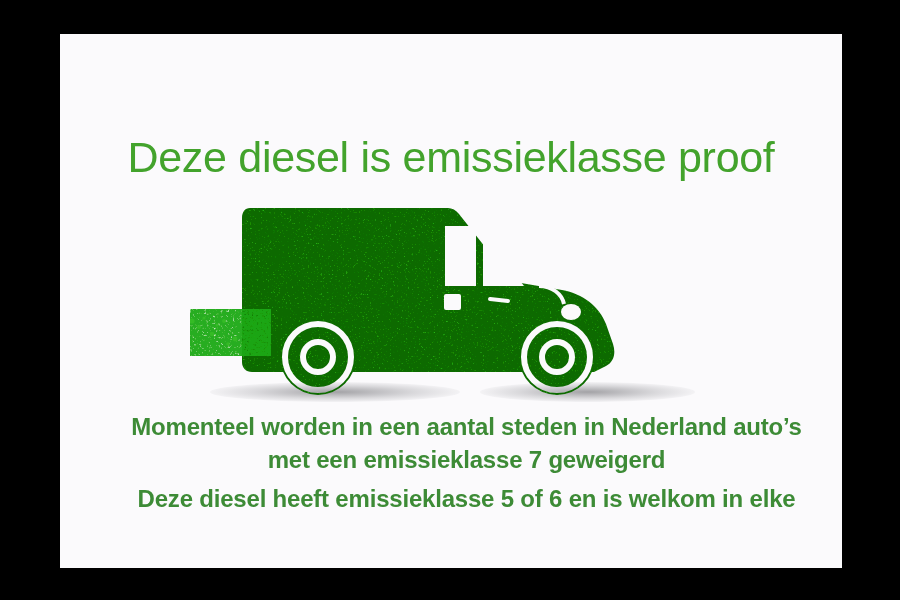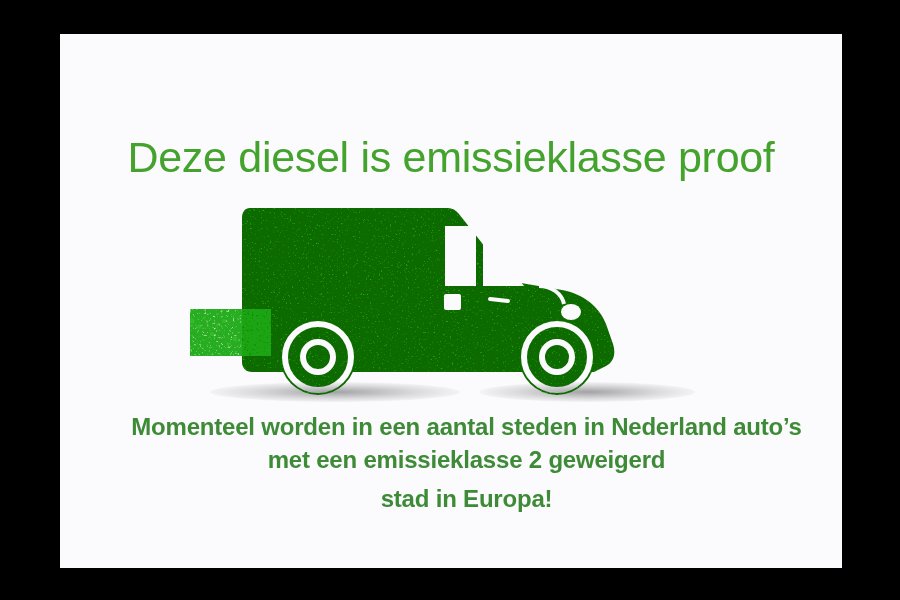--- a/index.html
+++ b/index.html
@@ -225,21 +225,21 @@
             <circle cx="45" cy="145" r="2.4"></circle>
             <circle cx="27" cy="131" r="1.5"></circle>
             <circle cx="38" cy="150" r="1.8"></circle>
           </g>
         </g>
       </svg>
     </div>
 
     <div class="message" id="message-1">
       <span class="line">Momenteel worden in een aantal steden in Nederland auto’s</span>
-      <span class="line">met een emissieklasse 2 geweigerd</span>
+      <span class="line">met een emissieklasse 7 geweigerd</span>
     </div>
 
     <div class="message" id="message-2">
-      <span class="line">stad in Europa!</span>
+      <span class="line">Deze diesel heeft emissieklasse 5 of 6 en is welkom in elke</span>
     </div>
 
   </div>
 </div>
 
 </body></html>

